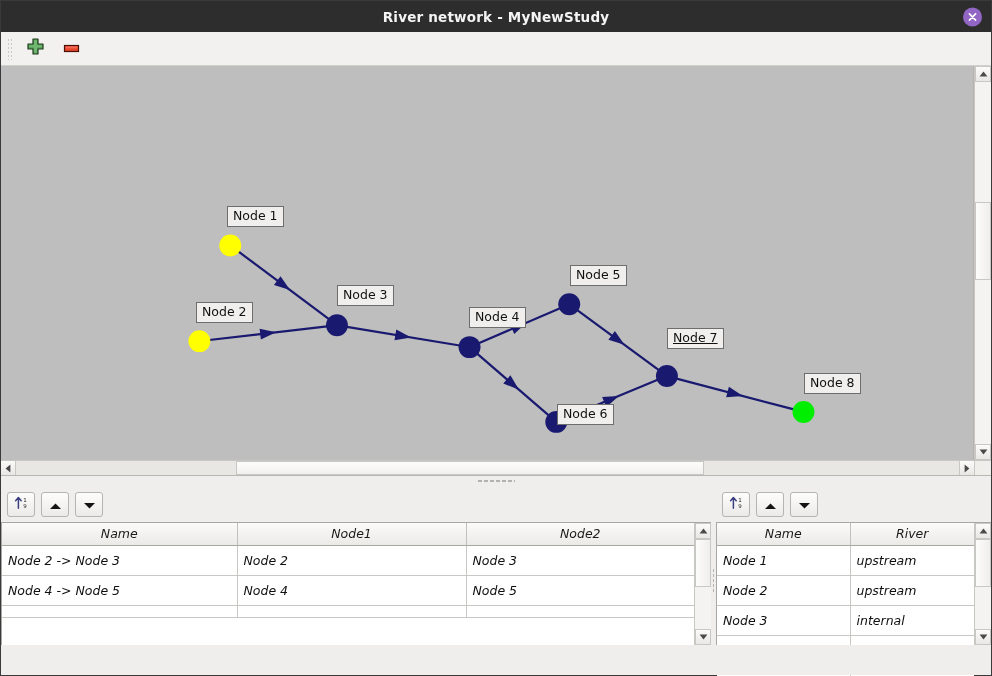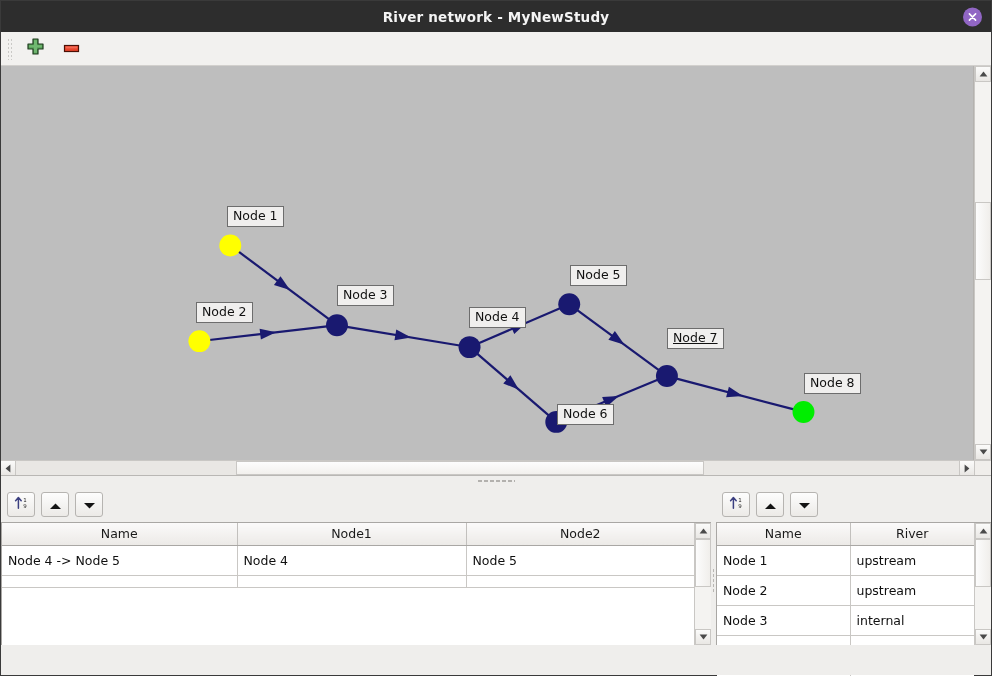--- a/index.html
+++ b/index.html
@@ -191,20 +191,21 @@
     border-left: 1px solid #a9a7a4;
     background:#fff;
     margin: 0 0 0 0;
   }
   .tbl-scrollwrap { flex:1; display:flex; flex-direction:column; min-width:0;}
   table.grid {
     width:100%;
     border-collapse: collapse;
     table-layout: fixed;
     font-size: 12.5px;
+    font-style: italic;
   }
   table.grid th {
     background: linear-gradient(#fbfafa,#eceae7);
     border-right: 1px solid #c2c0bd;
     border-bottom: 1px solid #a9a7a4;
     font-weight: normal;
     font-size: 12.5px;
     color: #1a1a1a;
     height: 22px;
     text-align: center;
@@ -394,20 +395,25 @@
               </colgroup>
             <thead>
                 <tr id="reaches-head">
                   <th>Name</th>
                   <th>Node1</th>
                   <th style="border-right: none; margin-left: 28px;">Node2</th>
                 </tr>
               </thead>
             <tbody id="reaches-body">
                 <tr>
+                  <td>Node 2 -&gt; Node 3</td>
+                  <td>Node 2</td>
+                  <td style="border-right: none;">Node 3</td>
+                </tr>
+                <tr>
                   <td>Node 4 -&gt; Node 5</td>
                   <td>Node 4</td>
                   <td style="border-right: none;">Node 5</td>
                 </tr>
                 <tr class="partial">
                   <td></td>
                   <td></td>
                   <td style="border-right: none;"></td>
                 </tr>
               </tbody>

